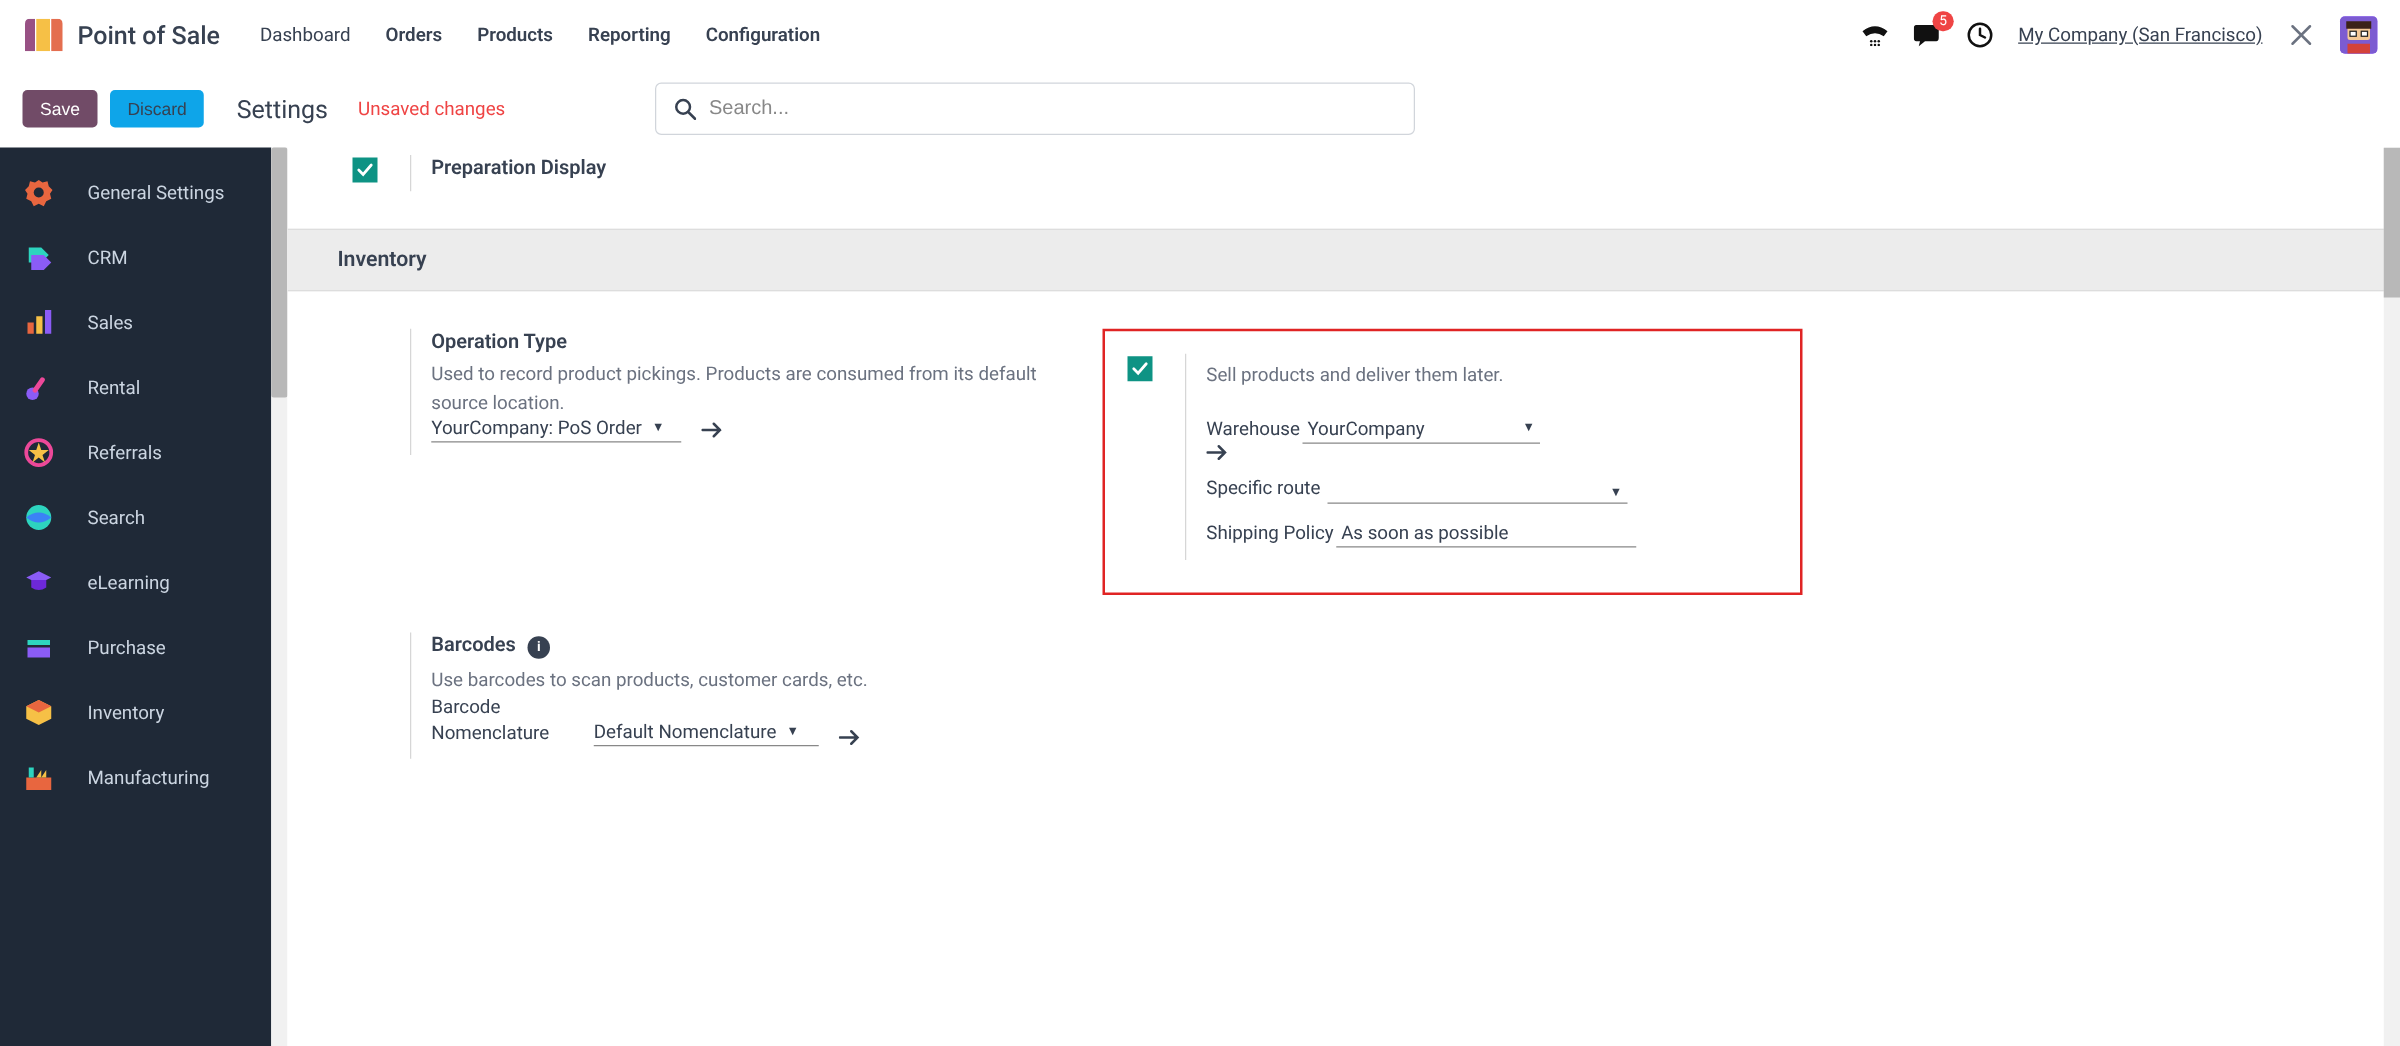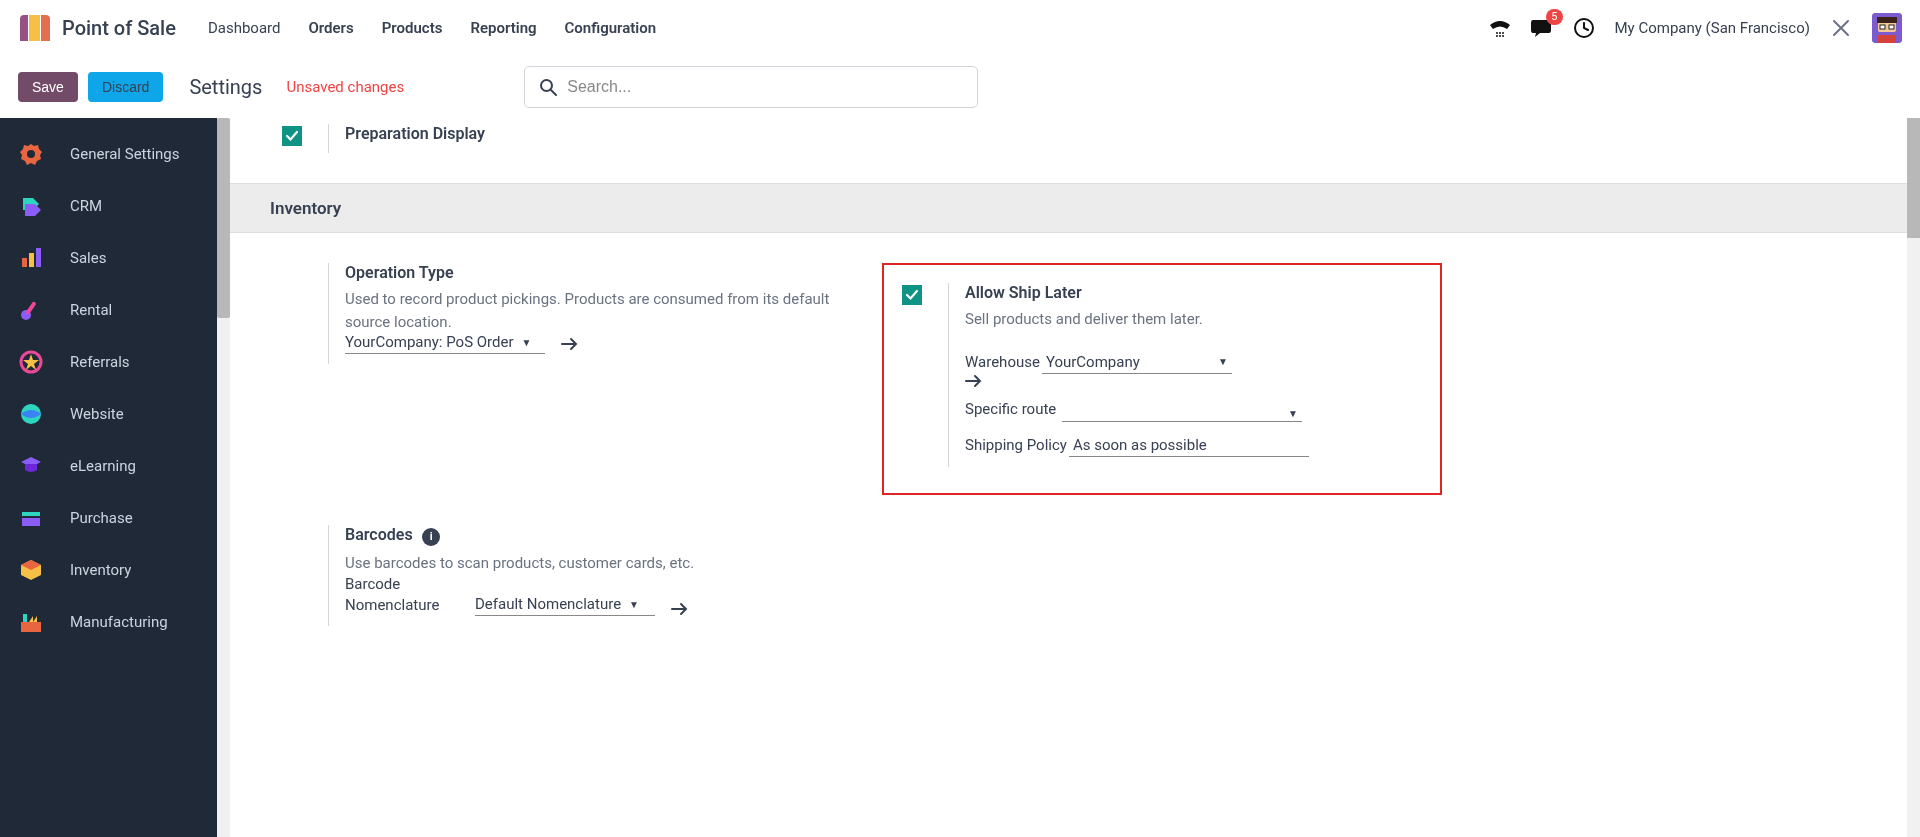--- a/index.html
+++ b/index.html
@@ -9,31 +9,31 @@
   .topnav { height: 56px; display: flex; align-items: center; padding: 0 18px; gap: 28px; border-bottom: none; }
   .brand { display: flex; align-items: center; gap: 10px; margin-right: 4px; }
   .brand-logo { width: 34px; height: 26px; }
   .brand-title { font-size: 20px; font-weight: 500; color: #374151; }
   .menu { display: flex; gap: 28px; }
   .menu-item { font-size: 15px; color: #374151; cursor: pointer; }
   .menu-item.active { font-weight: 600; }
   .top-right { margin-left: auto; display: flex; align-items: center; gap: 20px;}
   .icon-btn { width: 22px; height: 22px; display:flex; align-items:center; justify-content:center; cursor:pointer; position:relative;}
   .badge { position:absolute; top:-8px; right:-10px; background:#ef4444; color:#fff; font-size:11px; border-radius:10px; padding:0 5px; line-height:16px; min-width:16px; text-align:center;}
-  .company { font-size: 15px; color:#374151; cursor:pointer;}
+  .company { font-size: 15px; color:#374151; cursor:pointer;text-decoration:underline;}
   .avatar { width: 30px; height: 30px; border-radius: 4px; background:#8b5cf6; display:flex; align-items:center; justify-content:center; overflow:hidden;}
 
   
   .secondrow { height: 62px; display:flex; align-items:center; padding: 0 18px; gap: 10px; }
   .btn { padding: 7px 14px; border-radius: 4px; font-size: 14px; cursor:pointer; border:none;}
   .btn-primary { background:#714B67; color:#fff; font-weight:500;}
   .btn-secondary { background:#0ea5e9; color:#374151; font-weight:500;}
   .page-title { font-size: 20px; color:#374151; margin-left:16px; font-weight:400;}
   .unsaved { color:#ef4444; margin-left: 14px; font-size:15px;}
-  .search-wrap { margin-left: 110px; width: 454px; height:42px; border:1px solid #d1d5db; border-radius:5px; display:flex; align-items:center; padding: 0 14px; gap:10px; }
+  .search-wrap { margin-left: 110px; width: 608px; height:42px; border:1px solid #d1d5db; border-radius:5px; display:flex; align-items:center; padding: 0 14px; gap:10px; }
   .search-wrap input { border:none; outline:none; flex:1; font-size:16px; color:#374151; }
   .search-wrap input::placeholder { color:#888; }
 
   
   .shell { display:flex; height: calc(837px - 56px - 62px); position:relative;}
   .sidebar { width: 217px; background:#1f2937; color:#cbd5e1; overflow-y: hidden; padding-top: 10px; flex-shrink:0;}
   .side-scroll { position:absolute; left:217px; top:0; width:13px; height:100%; background:#f1f1f1; }
   .side-scroll-thumb { width:100%; background:#b8b8b8; border-radius:2px; height:200px; margin-top:0;}
   .side-item { display:flex; align-items:center; gap: 27px; padding: 14px 19px; cursor:pointer; font-size:15px; }
   .side-icon { width:24px; height:24px; display:flex; align-items:center; justify-content:center; flex-shrink:0;}
@@ -205,21 +205,21 @@
         </span>
       <span>Referrals</span>
     </div>
     <div class="side-item">
       <span class="side-icon">
           <svg width="24" height="24" viewBox="0 0 24 24">
             <circle cx="12" cy="12" r="10" fill="#2dd4bf"></circle>
             <path d="M2 12 Q12 4 22 12 Q12 20 2 12" fill="#3b82f6"></path>
           </svg>
         </span>
-      <span>Website</span>
+      <span>Search</span>
     </div>
     <div class="side-item">
       <span class="side-icon">
           <svg width="24" height="24" viewBox="0 0 24 24">
             <path d="M2 8 L12 3 L22 8 L12 13 Z" fill="#8b5cf6"></path>
             <path d="M6 10 L6 16 Q12 20 18 16 L18 10" fill="#6d28d9"></path>
           </svg>
         </span>
       <span>eLearning</span>
     </div>
@@ -302,21 +302,20 @@
           <div class="highlight-box">
             <div class="block" style="padding-left:0;">
               <div class="block-check">
                 <div class="checkbox">
                   <svg width="14" height="14" viewBox="0 0 14 14">
                       <path d="M2 7 L5.5 10.5 L12 3" stroke="#fff" stroke-width="2.2" fill="none" stroke-linecap="round"></path>
                     </svg>
                 </div>
               </div>
               <div class="block-body">
-                <div class="block-title">Allow Ship Later</div>
                 <div class="block-sub">Sell products and deliver them later.</div>
 
                 <div class="sub-field" style="margin-top:20px;">
                   <span class="field-label">Warehouse</span><span class="field-select" style="min-width:190px;">
                     <span>YourCompany</span>
                     <span class="caret">▼</span>
                   </span>
                   <span class="arrow-icon">
                     <svg width="18" height="14" viewBox="0 0 18 14">
                         <path d="M1 7 L15 7 M10 2 L15 7 L10 12" stroke="#374151" stroke-width="2" fill="none" stroke-linecap="round"></path>

